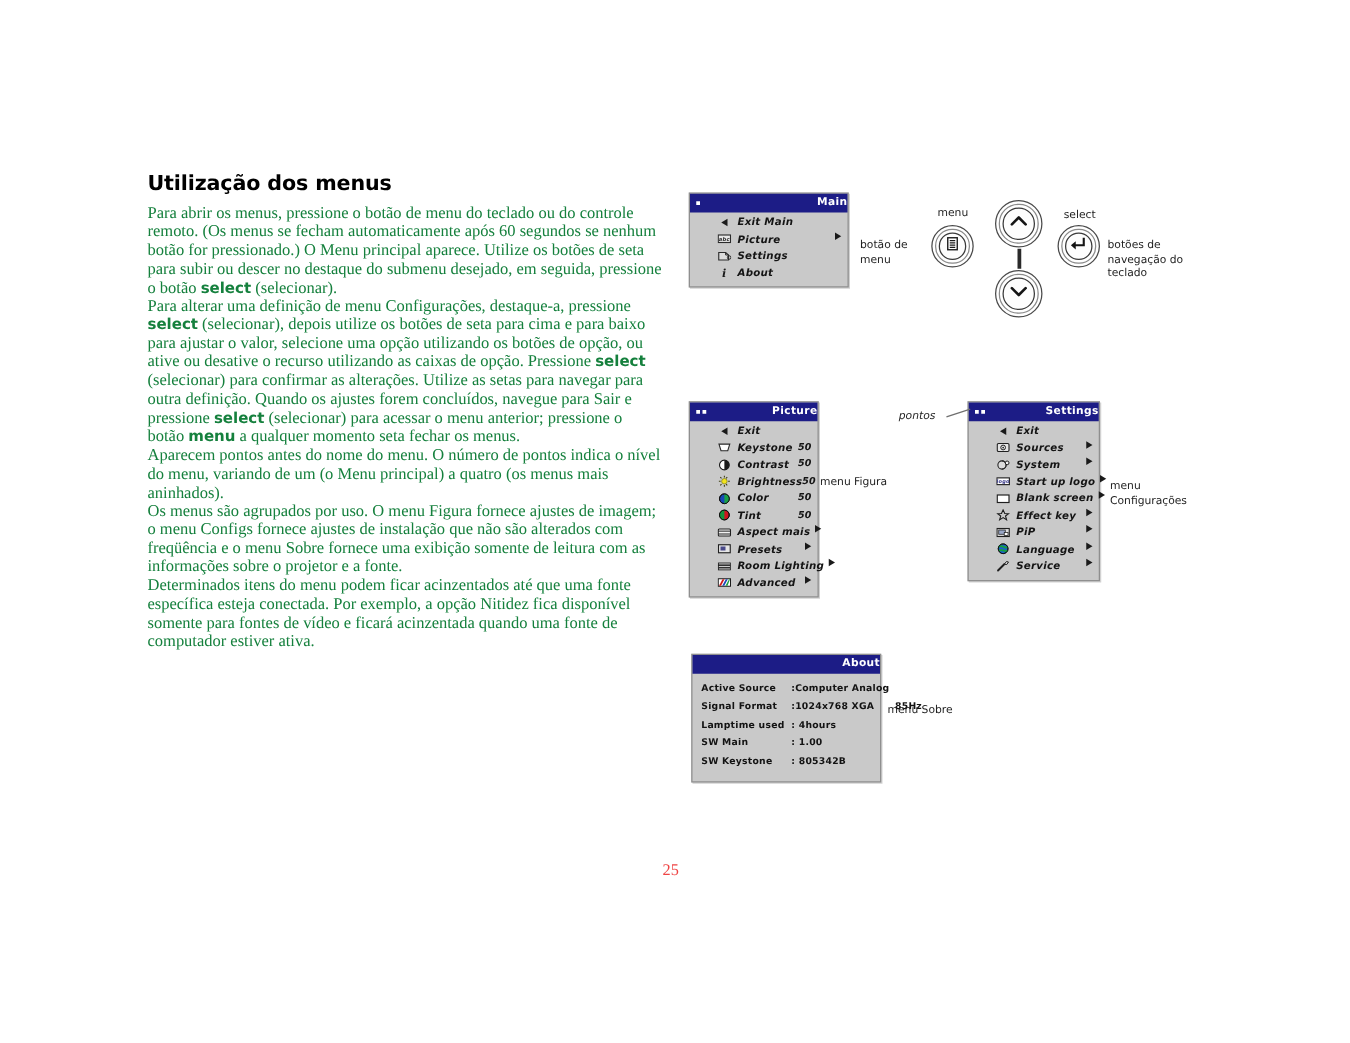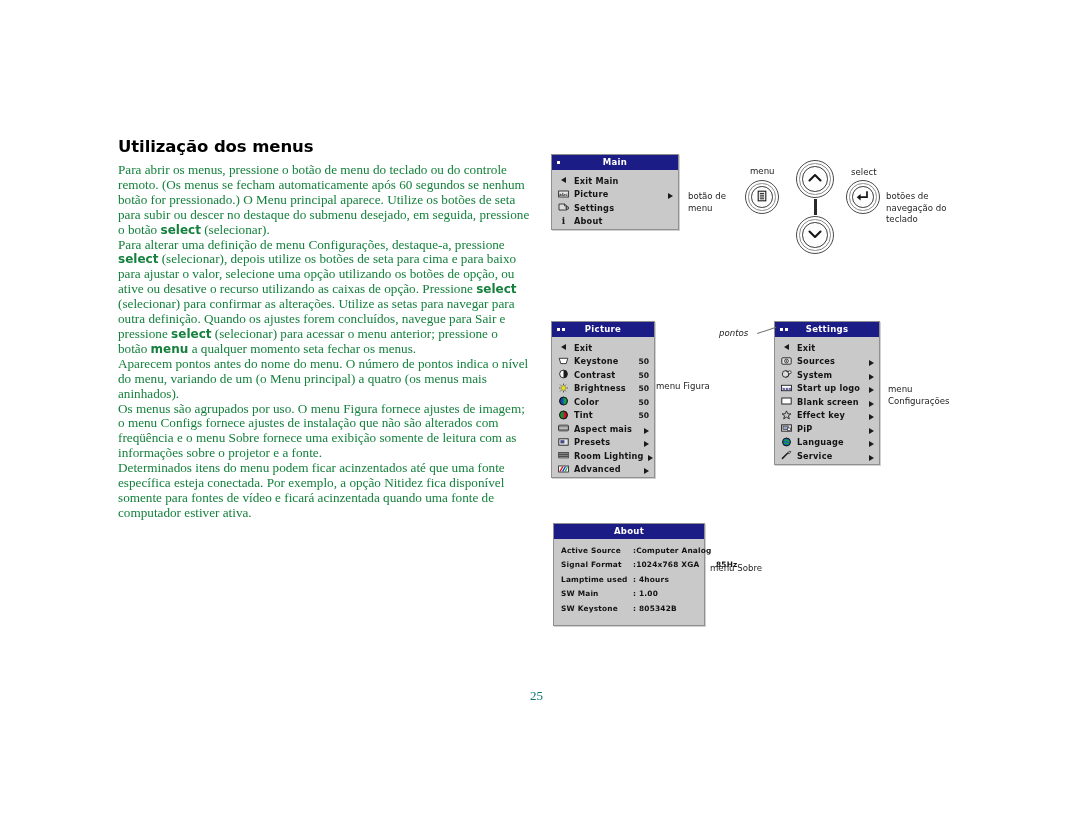--- a/index.html
+++ b/index.html
@@ -45,40 +45,40 @@
     font-weight: bold;
     font-size: 12px;
   }
 
   .pagenum {
     position: absolute;
     left: 530px;
     top: 688px;
     font-family: "Liberation Serif", serif;
     font-size: 13px;
-    color: #0f766e;
+    color: #ef4444;
   }
 
   
   .osd {
     position: absolute;
     background: #c9c9c9;
     border: 1px solid #8f8f8f;
     box-shadow: 1px 1px 0 rgba(0,0,0,0.18);
     font-family: "DejaVu Sans", sans-serif;
     box-sizing: border-box;
   }
   .osd-title {
     background: #1c1c86;
     color: #ffffff;
     font-size: 8.5px;
     font-weight: bold;
     height: 15px;
     line-height: 15px;
-    text-align: center;
+    text-align: right;
     position: relative;
     letter-spacing: 0.3px;
   }
   .osd-dots {
     position: absolute;
     left: 5px;
     top: 0;
     height: 15px;
     line-height: 15px;
     display: flex;
@@ -86,27 +86,28 @@
     gap: 1.5px;
   }
   .dot {
     width: 3px; height: 3px;
     background: #ffffff;
     display: block;
   }
   .osd-list { padding: 2px 0 3px 0; }
   .osd-row {
     display: flex;
-    align-items: flex-end;
+    align-items: flex-start;
     height: 13.5px;
-    padding: 0 5px 0 5px;
+    padding: 0 5px 0 21px;
     font-size: 8.2px;
     font-weight: bold;
     color: #141414;
     letter-spacing: 0.2px;
+    font-style: italic;
   }
   .osd-ico {
     width: 13px;
     min-width: 13px;
     height: 11px;
     margin-right: 4px;
     display: flex;
     align-items: center;
     justify-content: center;
   }

